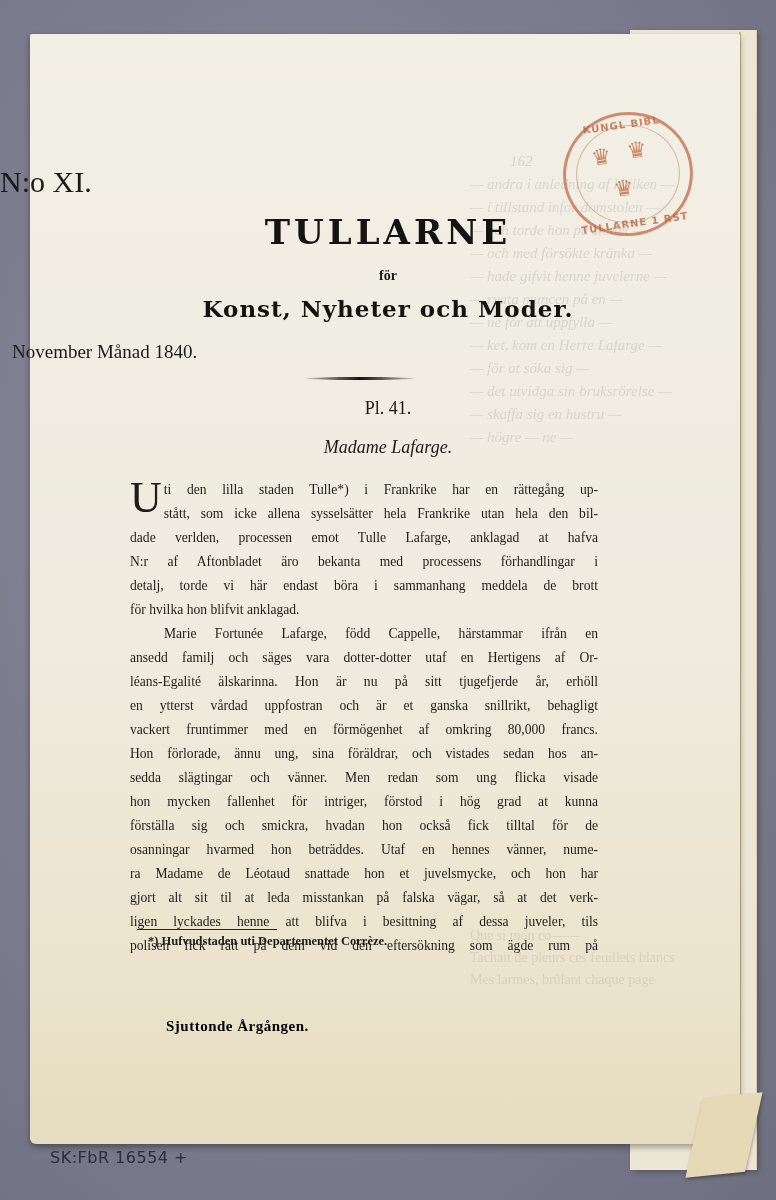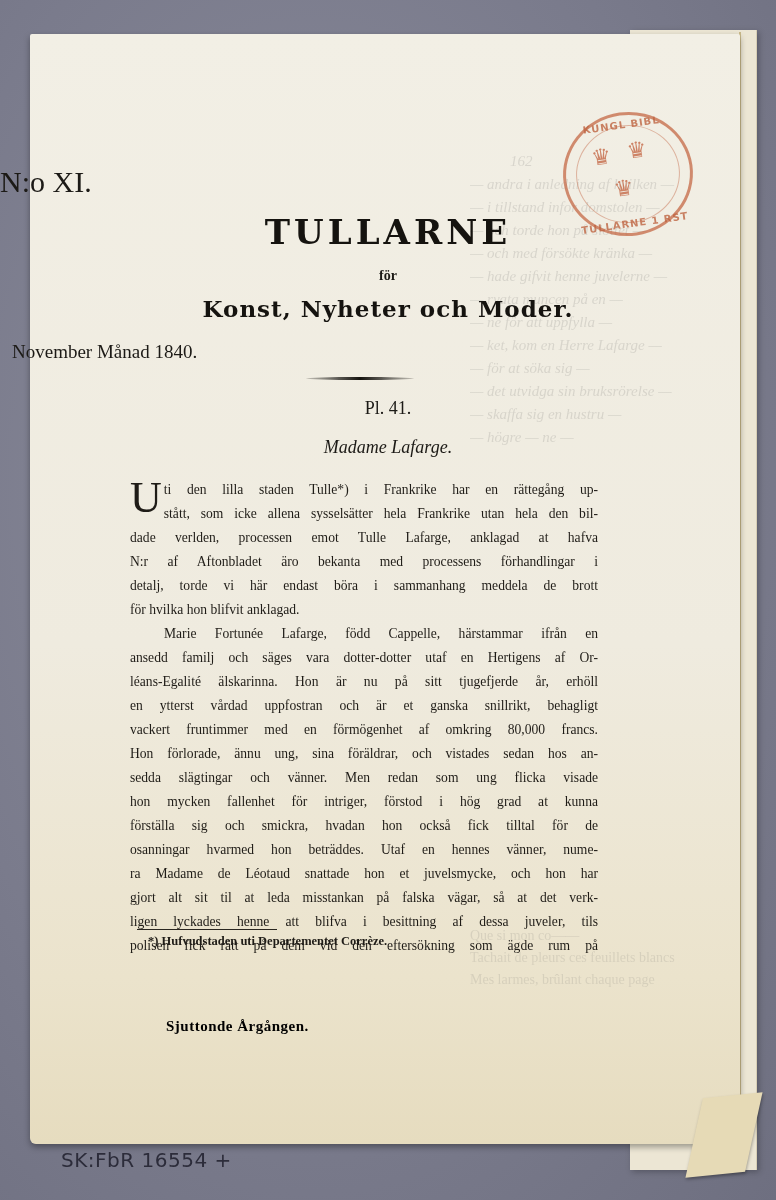--- a/index.html
+++ b/index.html
@@ -72,21 +72,21 @@
   .line { display:block; text-align:justify; text-align-last:justify; white-space:nowrap; height:24px; }
   .line.last { text-align-last:left; }
   .dropcap { float:left; font-size:44px; line-height:36px; margin-right:2px; margin-top:2px; font-weight:normal; }
   .indent { padding-left:34px; }
 
   .fn-rule { position:absolute; left:137px; top:929px; width:140px; height:1px; background:#2a2620; }
   .footnote { position:absolute; left:148px; top:934px; font-size:12.5px; font-weight:bold; color:#1f1c17; }
   .year { position:absolute; left:166px; top:970px; font-size:15px; font-weight:bold; color:#000000; letter-spacing:0.5px;margin-top:48px; }
 
   .catalog { position:absolute; left:50px; top:1148px; font-family:"DejaVu Sans", sans-serif;
-    font-size:20px; color:#2c2c3a; letter-spacing:0.5px;margin-left:11px; }
+    font-size:16px; color:#2c2c3a; letter-spacing:0.5px; }
 </style>
 </head>
 <body>
 
 <div class="backsheet"></div>
 <div class="backsheet-edge"></div>
 <div class="page"></div>
 <div class="page-fold"></div>
 
 <div class="bleed">

